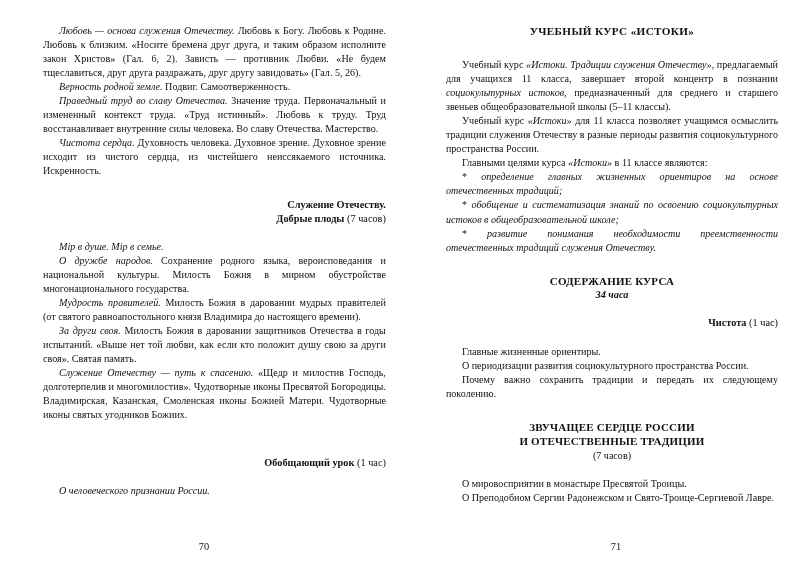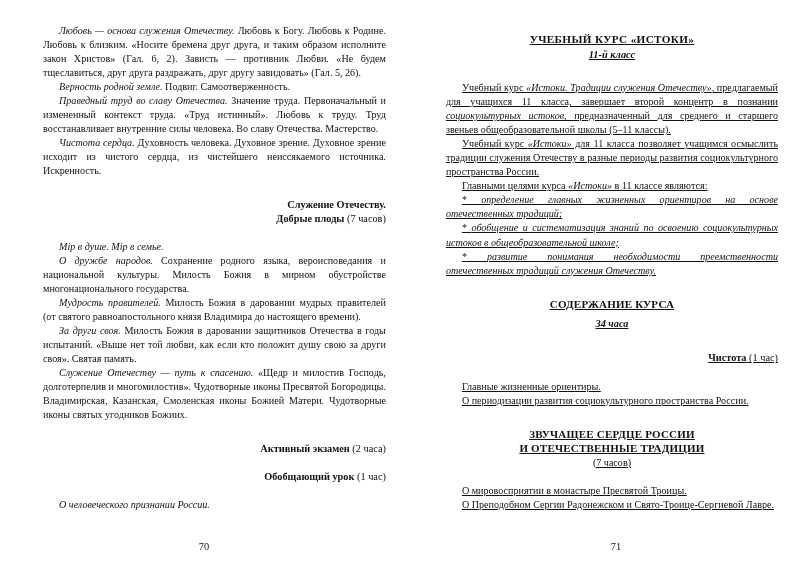--- a/index.html
+++ b/index.html
@@ -21,21 +21,21 @@
     box-sizing: border-box;
   }
   .page {
     width: 400px;
     height: 566px;
     box-sizing: border-box;
     position: relative;
     background: #ffffff;
   }
   .page-left  { padding: 24px 20px 0 31px; margin-left: 12px; }
-  .page-right { padding: 32px 22px 0 40px; text-decoration: underline; }
+  .page-right { padding: 24px 22px 0 40px; }
 
   .body-text {
     font-size: 10.1px;
     line-height: 14.05px;
     text-align: justify;
     text-justify: inter-word;
     hyphens: manual;
   }
   p.para {
     margin: 0;
@@ -75,21 +75,21 @@
     line-height: 14.4px;
     text-align: center;
     margin: 0;
   }
   .h-hours-italic {
     font-weight: bold;
     font-style: italic;
     font-size: 10.3px;
     line-height: 14.4px;
     text-align: center;
-    margin: 6px;
+    margin: 0;
   }
   .h-plain-center {
     font-size: 10.1px;
     line-height: 14.2px;
     text-align: center;
     margin: 0;
   }
   .h-inline-hours {
     font-weight: normal;
   }
@@ -152,39 +152,37 @@
       <p class="para"><span class="it">О дружбе народов.</span><span> Сохранение родного языка, вероисповедания и национальной культуры. Милость Божия в мирном обустройстве многонационального государства.</span></p>
 
       <p class="para"><span class="it">Мудрость правителей.</span><span> Милость Божия в даровании мудрых правителей (от святого равноапостольного князя Владимира до настоящего времени).</span></p>
 
       <p class="para"><span class="it">За други своя.</span><span> Милость Божия в даровании защитников Отечества в годы испытаний. «Выше нет той любви, как если кто положит душу свою за други своя». Святая память.</span></p>
 
       <p class="para"><span class="it">Служение Отечеству — путь к спасению.</span><span> «Щедр и милостив Господь, долготерпелив и многомилостив». Чудотворные иконы Пресвятой Богородицы. Владимирская, Казанская, Смоленская иконы Божией Матери. Чудотворные иконы святых угодников Божиих.</span></p>
 
       <div class="gap-l"></div>
 
-      <div class="h-section"><span>Активный экзамен</span><span class="h-inline-hours"> (2 часа)</span></div>
 
       <div class="gap-m"></div>
 
       <div class="h-section"><span>Обобщающий урок</span><span class="h-inline-hours"> (1 час)</span></div>
 
       <div class="gap-m"></div>
 
       <p class="para last-line-left"><span class="it">О человеческого признании России.</span></p>
 
     </div>
     <div class="folio">70</div>
   </div>
 
   <div class="page page-right">
     <div class="body-text">
 
       <div class="h-course-title">УЧЕБНЫЙ КУРС «ИСТОКИ»</div>
-      <div class="h-course-sub">11-й класс</div>
 
       <div class="gap-l"></div>
 
       <p class="para"><span>Учебный курс </span><span class="it">«Истоки. Традиции служения Отечеству»</span><span>, предлагаемый для учащихся 11 класса, завершает второй концентр в познании </span><span class="it">социокультурных истоков</span><span>, предназначенный для среднего и старшего звеньев общеобразовательной школы (5–11 классы).</span></p>
 
       <p class="para"><span>Учебный курс </span><span class="it">«Истоки»</span><span> для 11 класса позволяет учащимся осмыслить традиции служения Отечеству в разные периоды развития социокультурного пространства России.</span></p>
 
       <p class="para last-line-left"><span>Главными целями курса </span><span class="it">«Истоки»</span><span> в 11 классе являются:</span></p>
 
       <p class="bullet-para"><span class="ast">*</span> <span>определение главных жизненных ориентиров на основе отечественных традиций;</span></p>
@@ -199,20 +197,21 @@
       <div class="h-hours-italic">34 часа</div>
 
       <div class="gap-m"></div>
 
       <div class="h-section"><span>Чистота</span><span class="h-inline-hours"> (1 час)</span></div>
 
       <div class="gap-m"></div>
 
       <p class="plain-line">Главные жизненные ориентиры.</p>
       <p class="plain-line">О периодизации развития социокультурного пространства России.</p>
+      <p class="plain-line">Почему важно сохранить традиции и передать их следующему поколению.</p>
 
       <div class="gap-l"></div>
 
       <div class="h-section-caps">ЗВУЧАЩЕЕ СЕРДЦЕ РОССИИ</div>
       <div class="h-section-caps">И ОТЕЧЕСТВЕННЫЕ ТРАДИЦИИ</div>
       <div class="h-plain-center">(7 часов)</div>
 
       <div class="gap-m"></div>
 
       <p class="plain-line">О мировосприятии в монастыре Пресвятой Троицы.</p>

